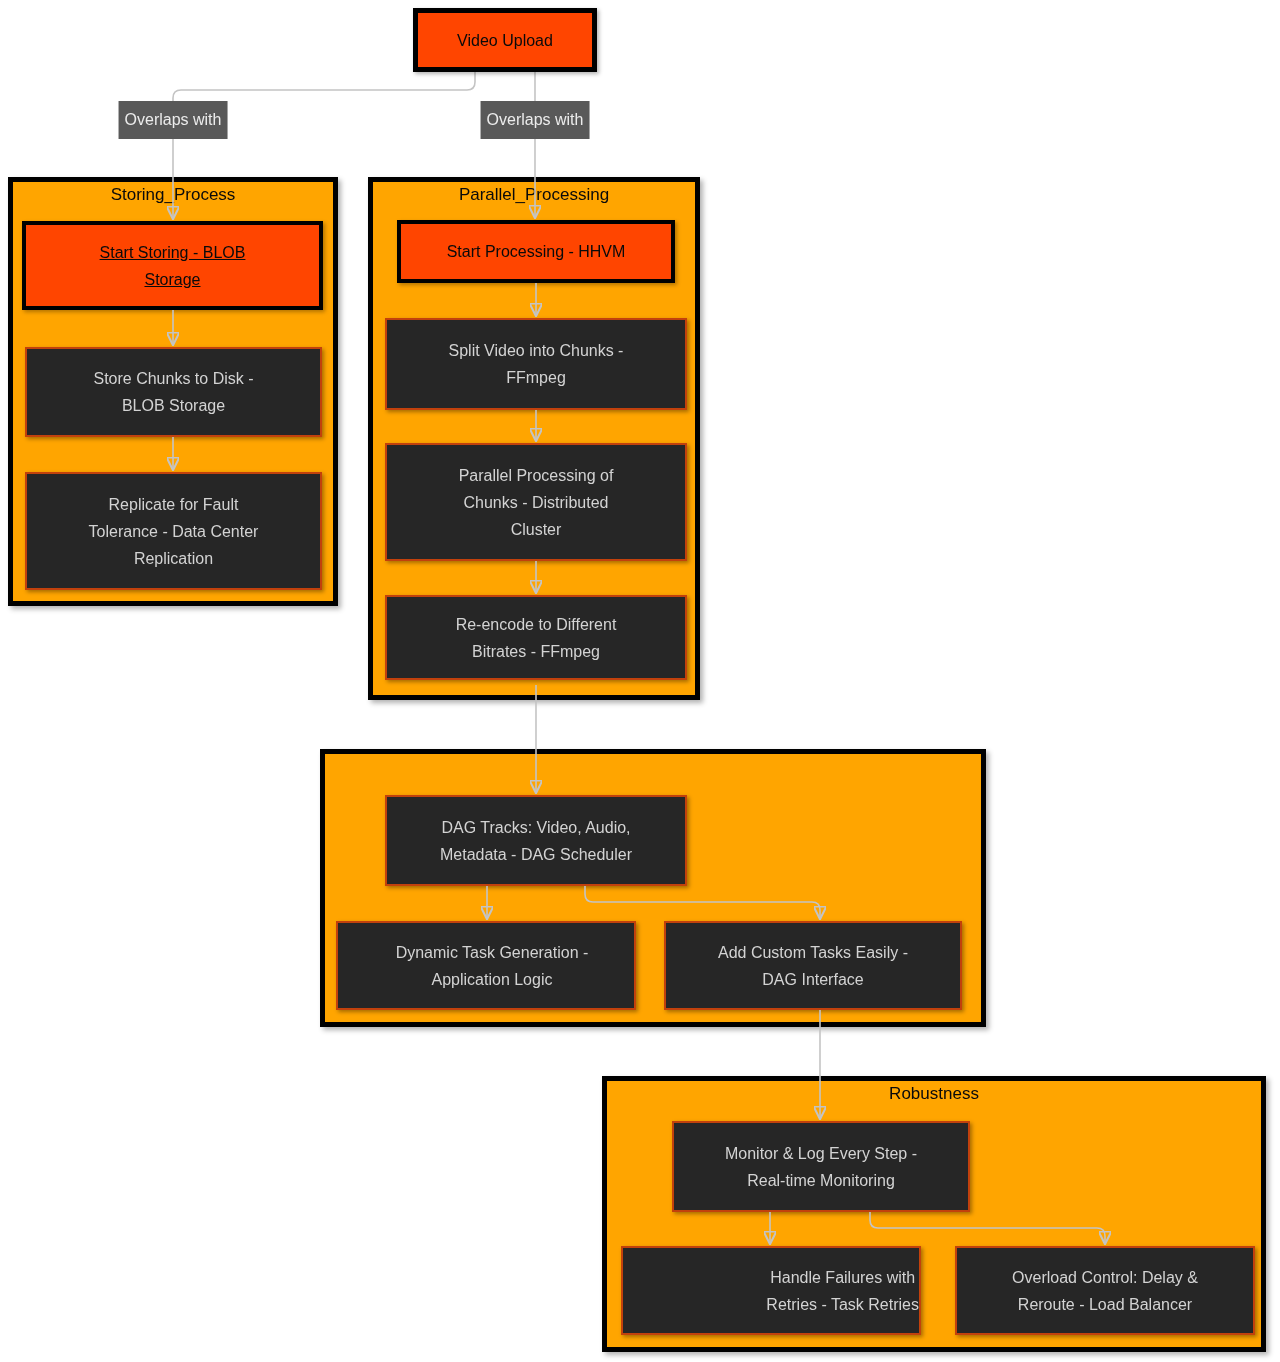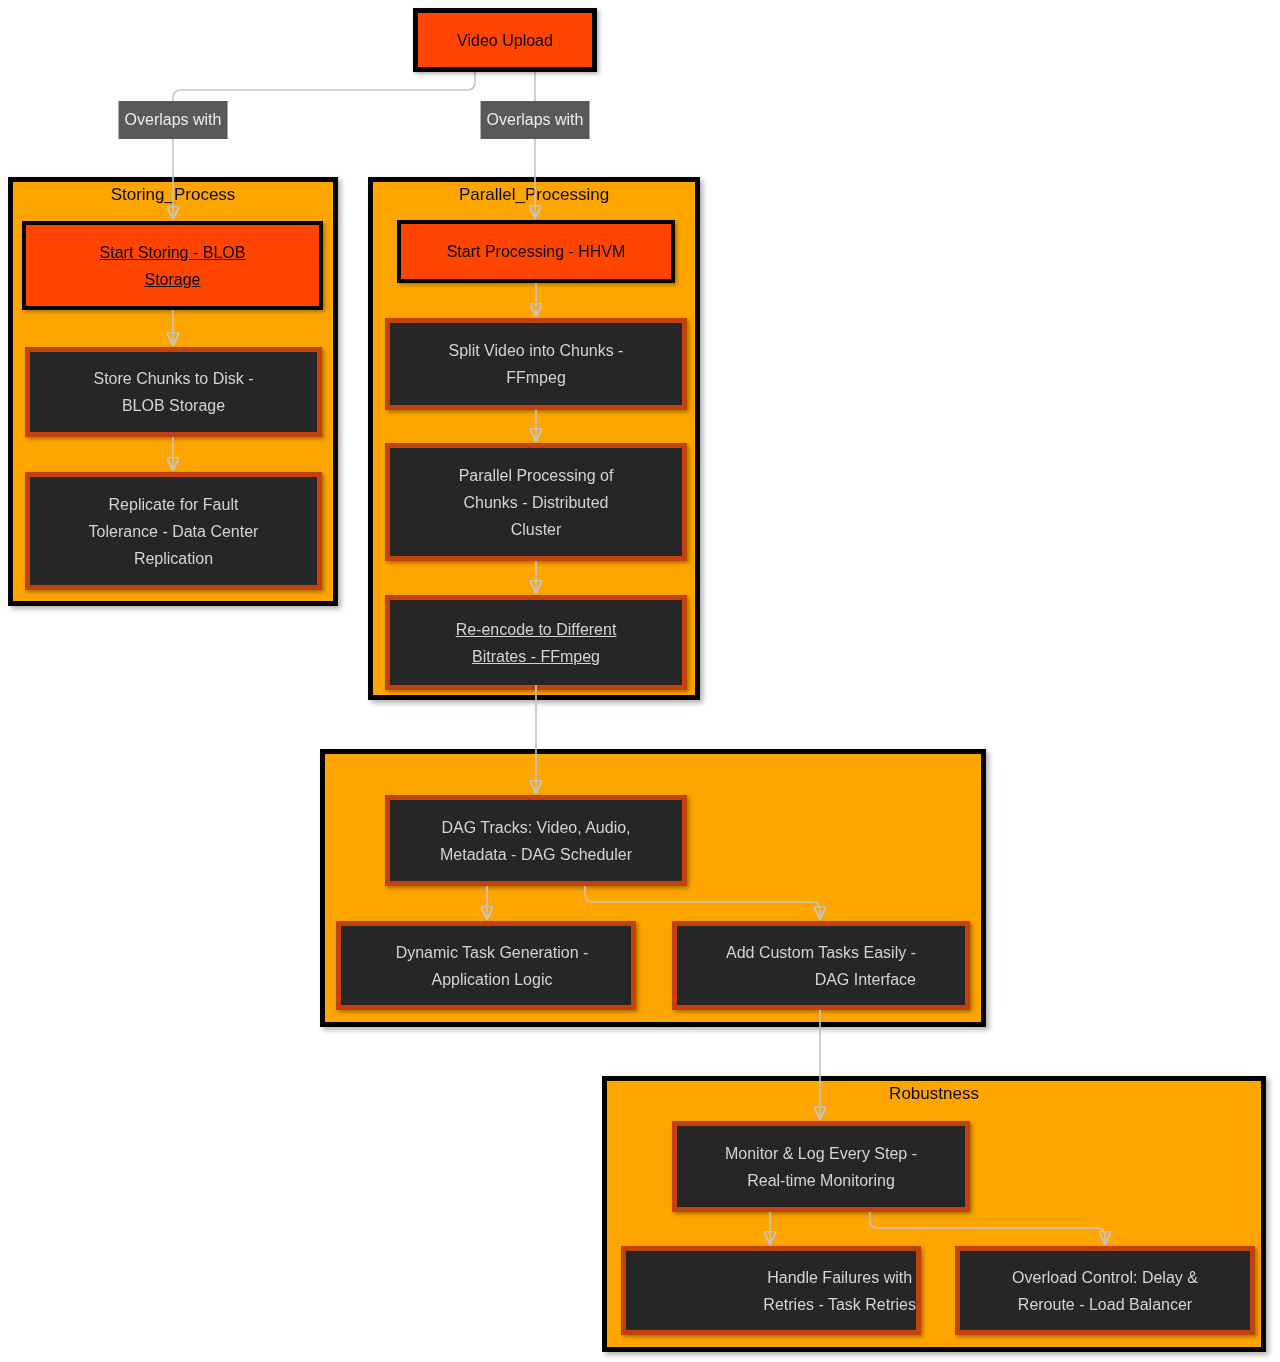--- a/index.html
+++ b/index.html
@@ -14,21 +14,21 @@
   .sg-title{
     position:absolute;top:3px;left:0;right:0;margin:0;text-align:center;
     font-size:17px;font-weight:400;color:#0a0a0a;
   }
   .node{
     position:absolute;display:flex;align-items:center;justify-content:center;
     text-align:center;box-sizing:border-box;font-size:16px;line-height:27px;
     white-space:pre-line;
   }
   .node.dark{
-    background:#262626;color:#d3d3d3;border:5px solid #c2410c;
+    background:#262626;color:#d3d3d3;border:2px solid #c2410c;
     box-shadow:2px 2px 4px rgba(0,0,0,.35);
   }
   .node.highlight{
     background:#FF4500;color:#0a0a0a;border:4px solid #000;
     box-shadow:2px 2px 4px rgba(0,0,0,.30);
   }
   .node.root{border-width:5px;font-size:16px;}
   .edges{position:absolute;left:0;top:0;pointer-events:none;}
   .edges path{fill:none;stroke:#c4c4c4;stroke-width:1.6;}
   .edge-label{
@@ -66,36 +66,36 @@
     </div>
     <div class="node dark" style="left:12px;top:136px;width:302px;height:92px;">
       <span>Split Video into Chunks -
 FFmpeg</span>
     </div>
     <div class="node dark" style="left:12px;top:261px;width:302px;height:118px;">
       <span>Parallel Processing of
 Chunks - Distributed
 Cluster</span>
     </div>
-    <div class="node dark" style="left:12px;top:413px;width:302px;height:95px;text-decoration:underline;">
+    <div class="node dark" style="left:12px;top:413px;width:302px;height:85px;">
       <span>Re-encode to Different
 Bitrates - FFmpeg</span>
     </div>
   </section>
 
   <section class="subgraph" style="left:320px;top:749px;width:666px;height:278px;">
     <div class="node dark" style="left:60px;top:41px;width:302px;height:91px;">
       <span>DAG Tracks: Video, Audio,
 Metadata - DAG Scheduler</span>
     </div>
     <div class="node dark" style="left:11px;top:167px;width:300px;height:89px;padding-left:12px;">
       <span>Dynamic Task Generation -
 Application Logic</span>
     </div>
-    <div class="node dark" style="left:347px;top:167px;width:298px;height:89px;text-align:right;">
+    <div class="node dark" style="left:339px;top:167px;width:298px;height:89px;">
       <span>Add Custom Tasks Easily -
 DAG Interface</span>
     </div>
   </section>
 
   <section class="subgraph" style="left:602px;top:1076px;width:664px;height:276px;">
     <h2 class="sg-title">Robustness</h2>
     <div class="node dark" style="left:65px;top:40px;width:298px;height:91px;">
       <span>Monitor &amp; Log Every Step -
 Real-time Monitoring</span>

